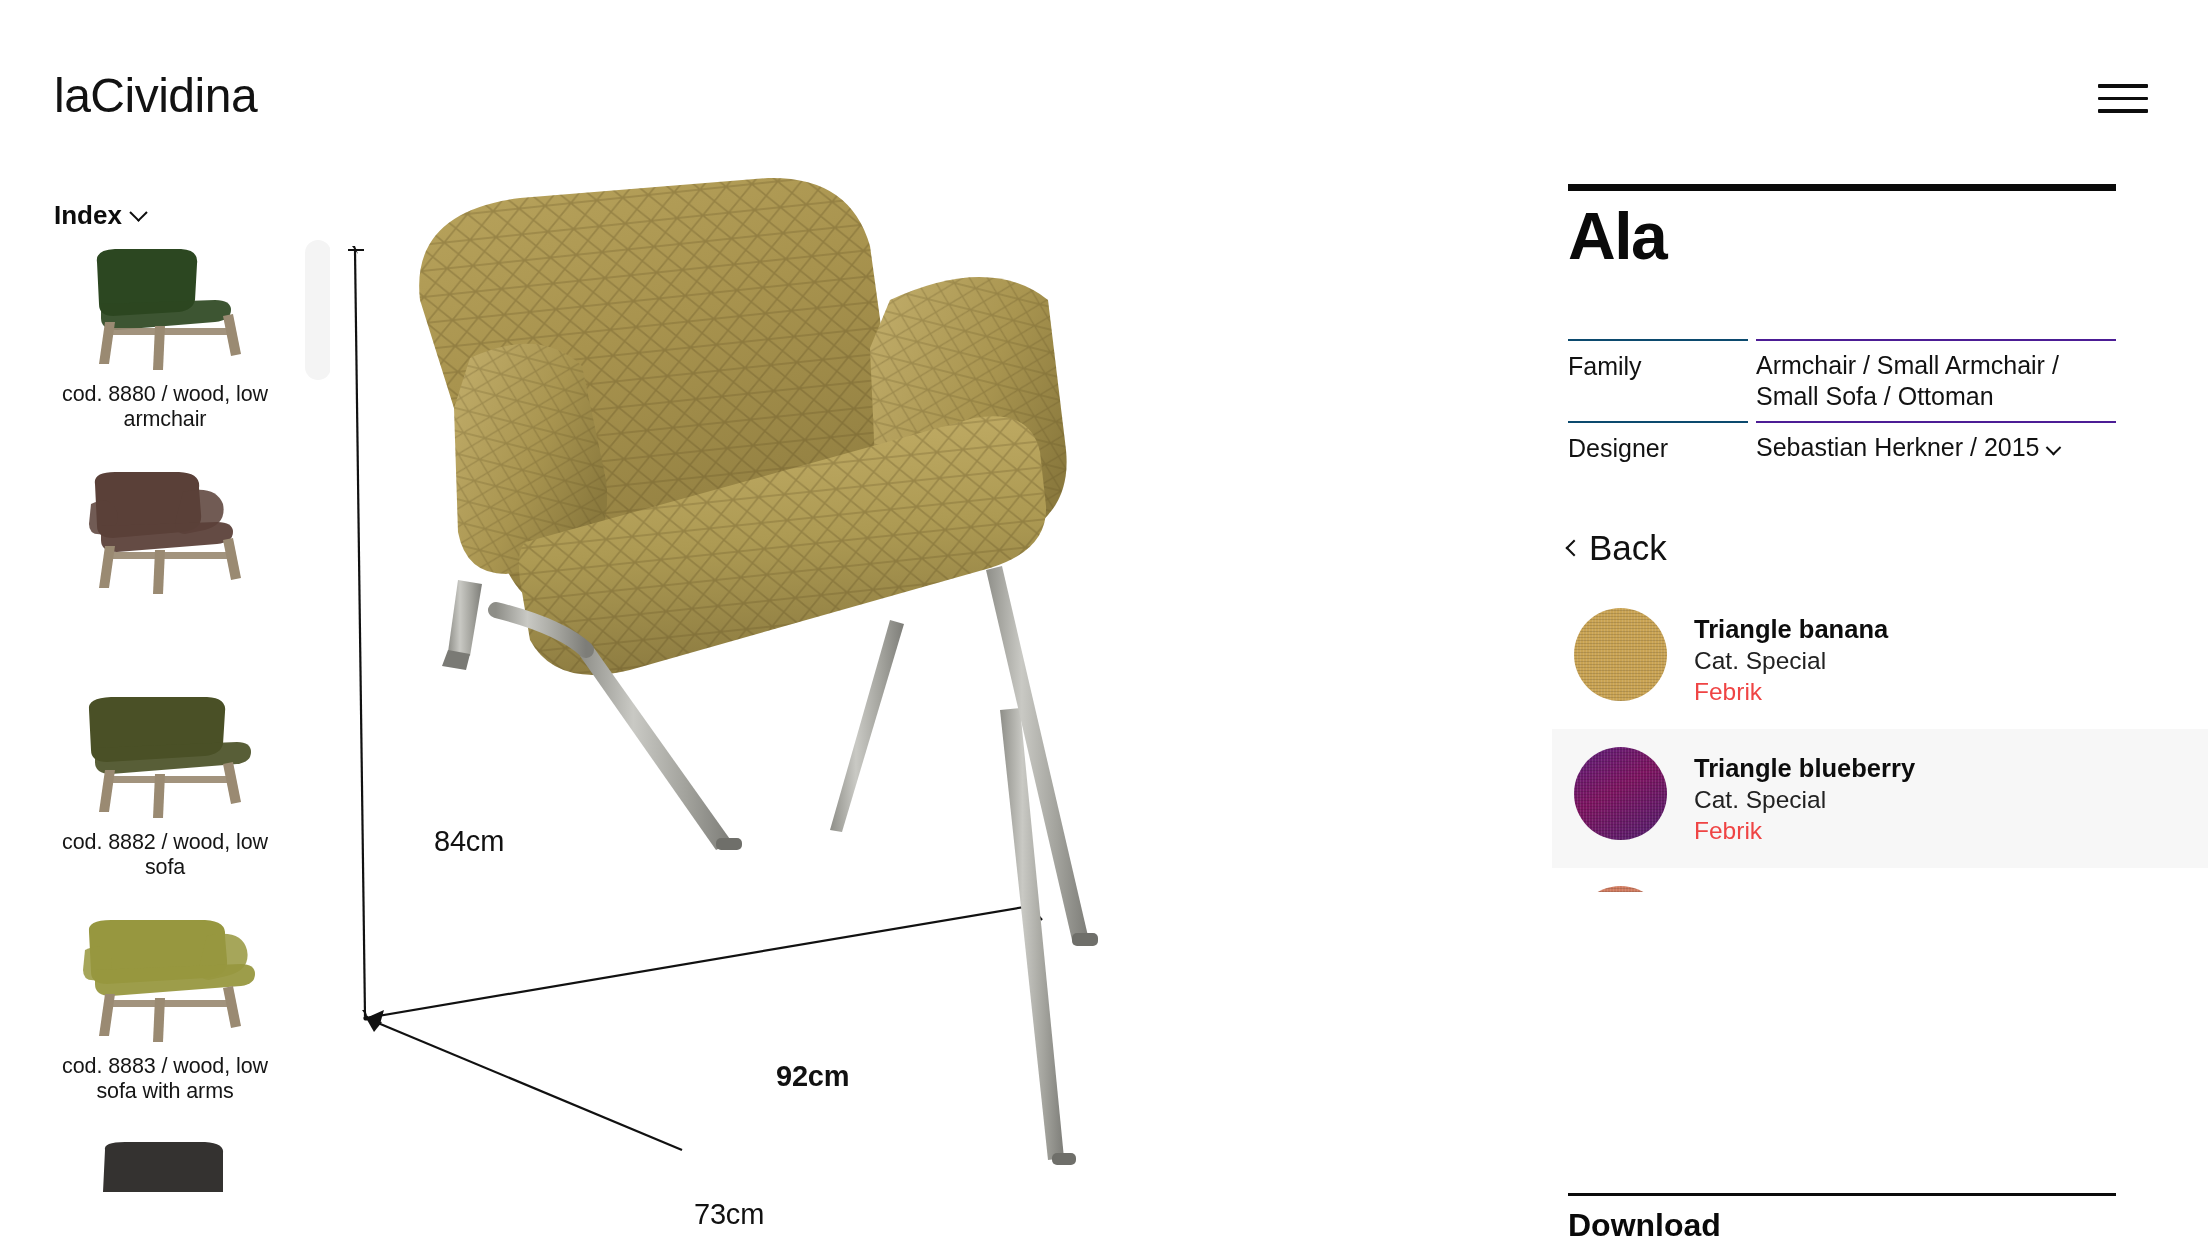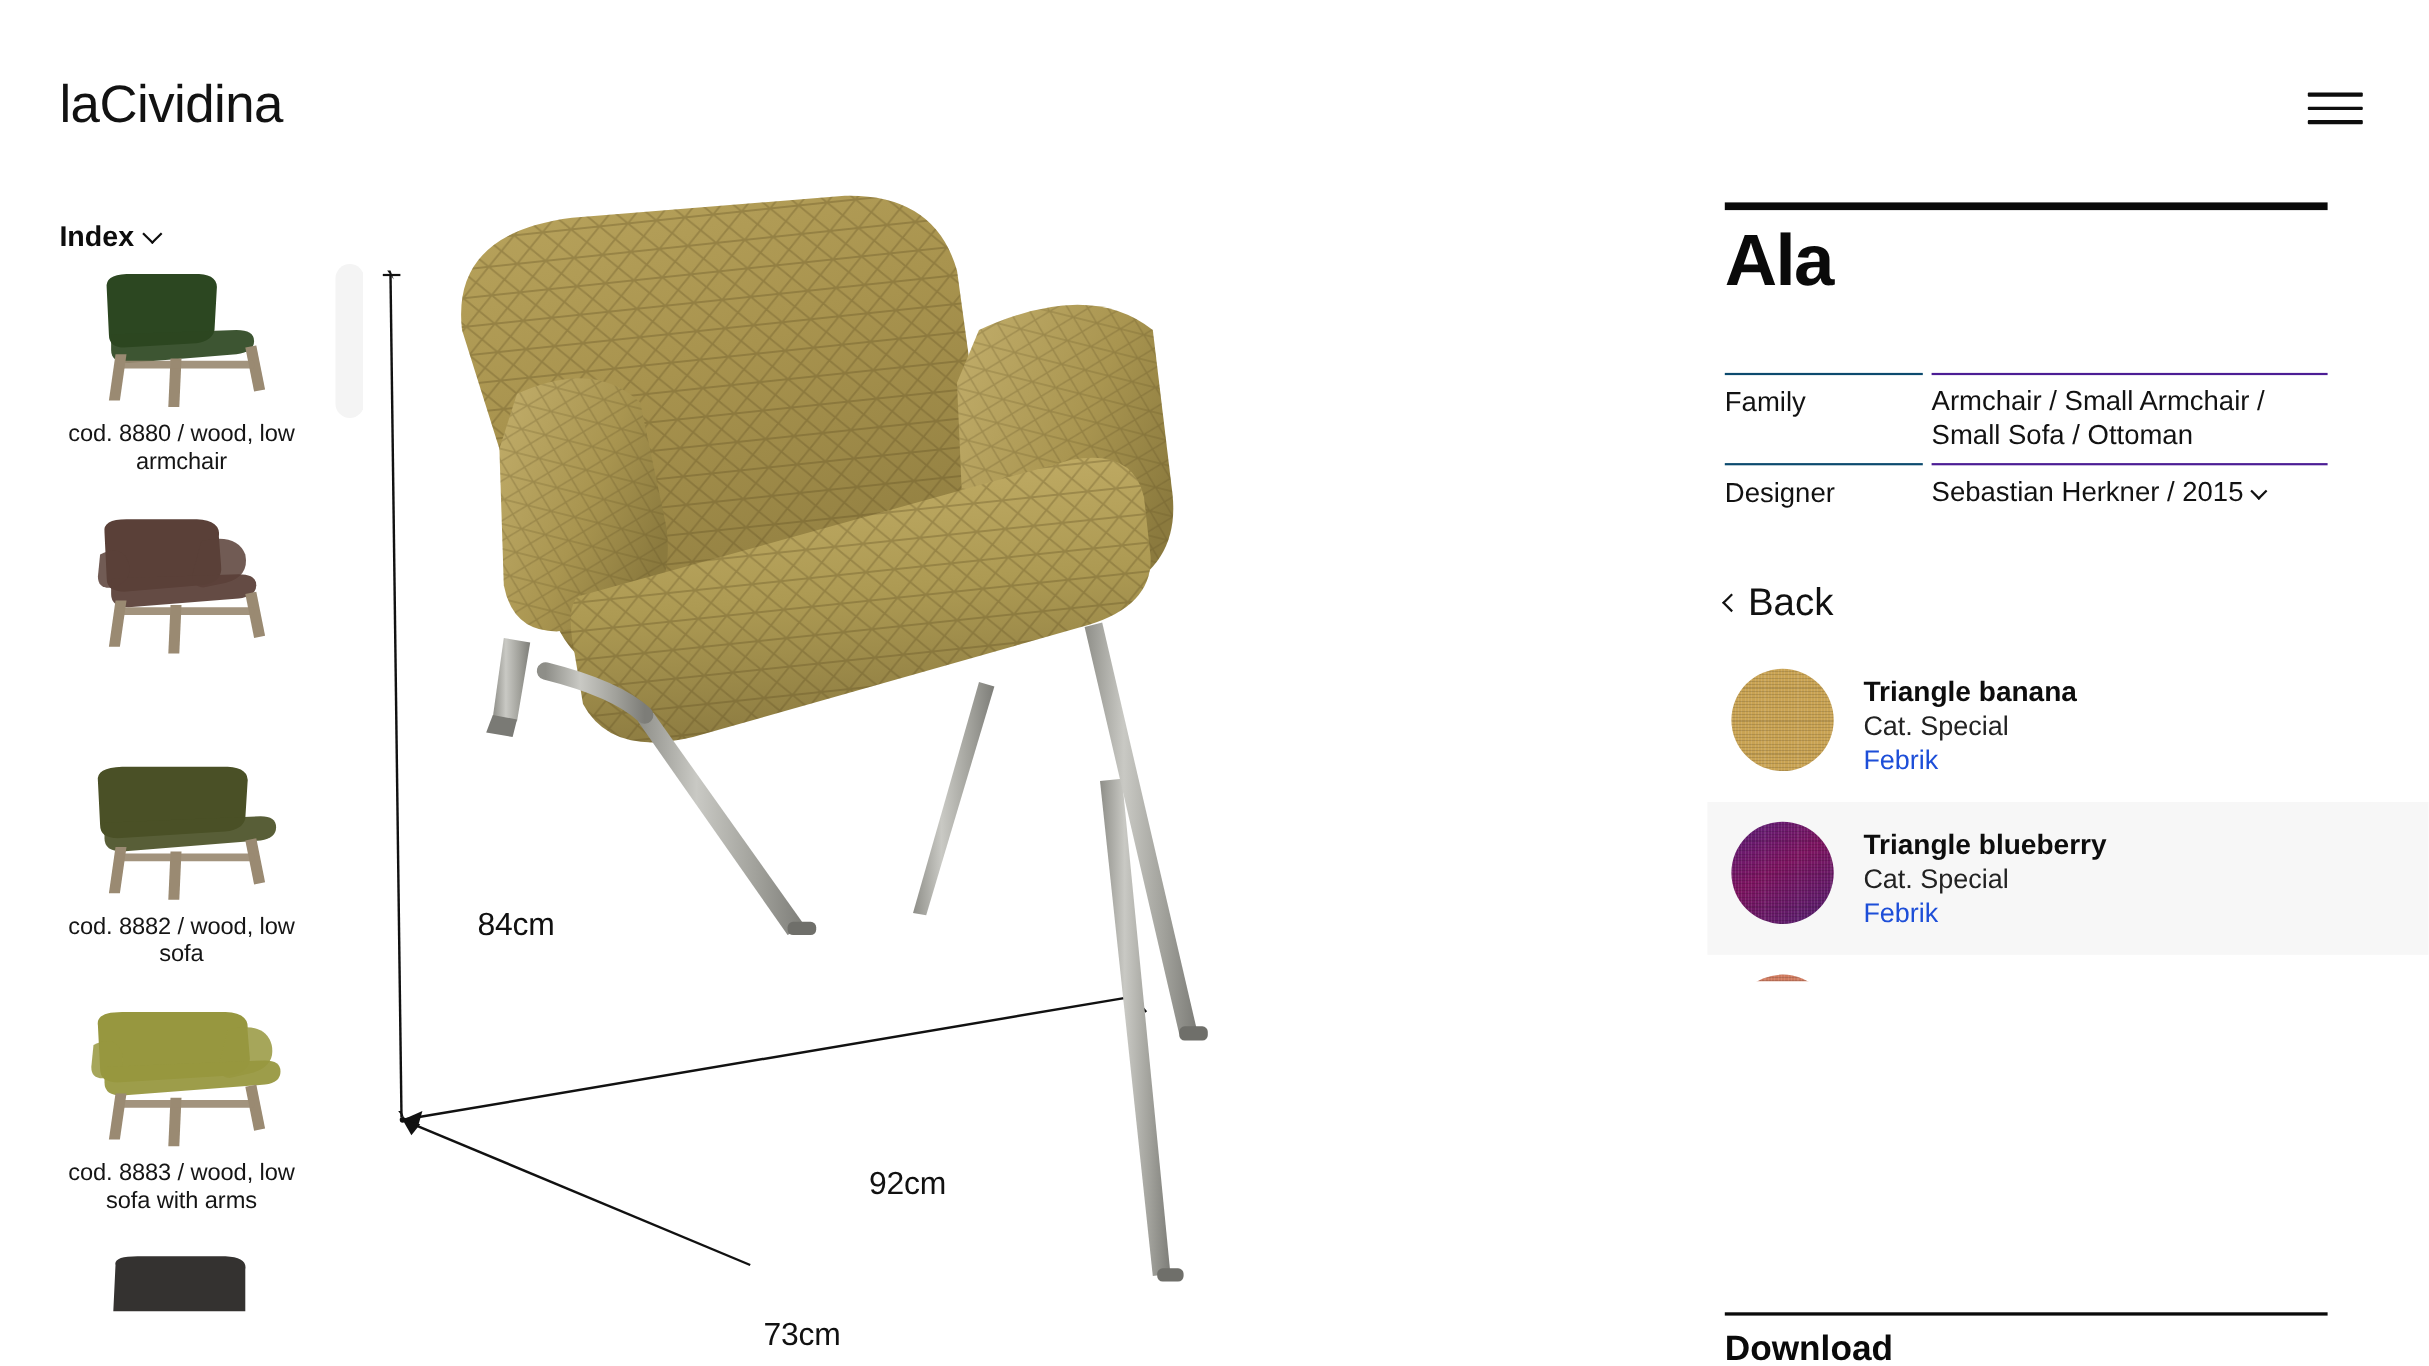--- a/index.html
+++ b/index.html
@@ -73,21 +73,21 @@
     width: 1222px; height: 1092px;
   }
   .chair-stage { position: absolute; left: 0; top: 0; width: 1222px; height: 1092px; }
 
   .dim-svg { position: absolute; left: 0; top: 0; width: 1222px; height: 1092px; }
   .dim-label {
     position: absolute; font-size: 29px; color: #111; white-space: nowrap;
     letter-spacing: -0.2px;
   }
   #dimH { left: 104px; top: 675px; }
-  #dimW { left: 460px; top: 910px; }
+  #dimW { left: 446px; top: 910px; font-weight: bold; }
   #dimD { left: 364px; top: 1048px; }
 
   
   .panel {
     position: absolute; right: 0; top: 150px;
     width: 656px; height: 1092px;
   }
   .panel-inner { position: relative; width: 656px; }
   .rule-top {
     position: absolute; left: 16px; top: 34px;
@@ -141,21 +141,21 @@
   }
   .swatch-dot::after {
     content: ""; position: absolute; inset: 0;
     background-image:
       repeating-linear-gradient(0deg, rgba(0,0,0,.13) 0 1px, transparent 1px 3px),
       repeating-linear-gradient(90deg, rgba(255,255,255,.10) 0 1px, transparent 1px 3px);
   }
   .swatch-text { padding-top: 6px; }
   .sw-name { font-size: 25.5px; font-weight: 700; color: #0d0d0d; line-height: 31px; }
   .sw-cat  { font-size: 24.5px; color: #222; line-height: 31px; }
-  .sw-brand{ font-size: 24.5px; color: #1d4ed8; line-height: 31px; }
+  .sw-brand{ font-size: 24.5px; color: #ef4444; line-height: 31px; }
 
   .download { position: absolute; left: 16px; top: 1043px; width: 548px; }
   .dl-rule { width: 548px; height: 3px; background: #0a0a0a; }
   .dl-title { font-size: 32px; font-weight: 700; color: #0a0a0a; margin-top: 11px; }
 </style>
 </head>
 <body>
 
 <div class="page">
 

